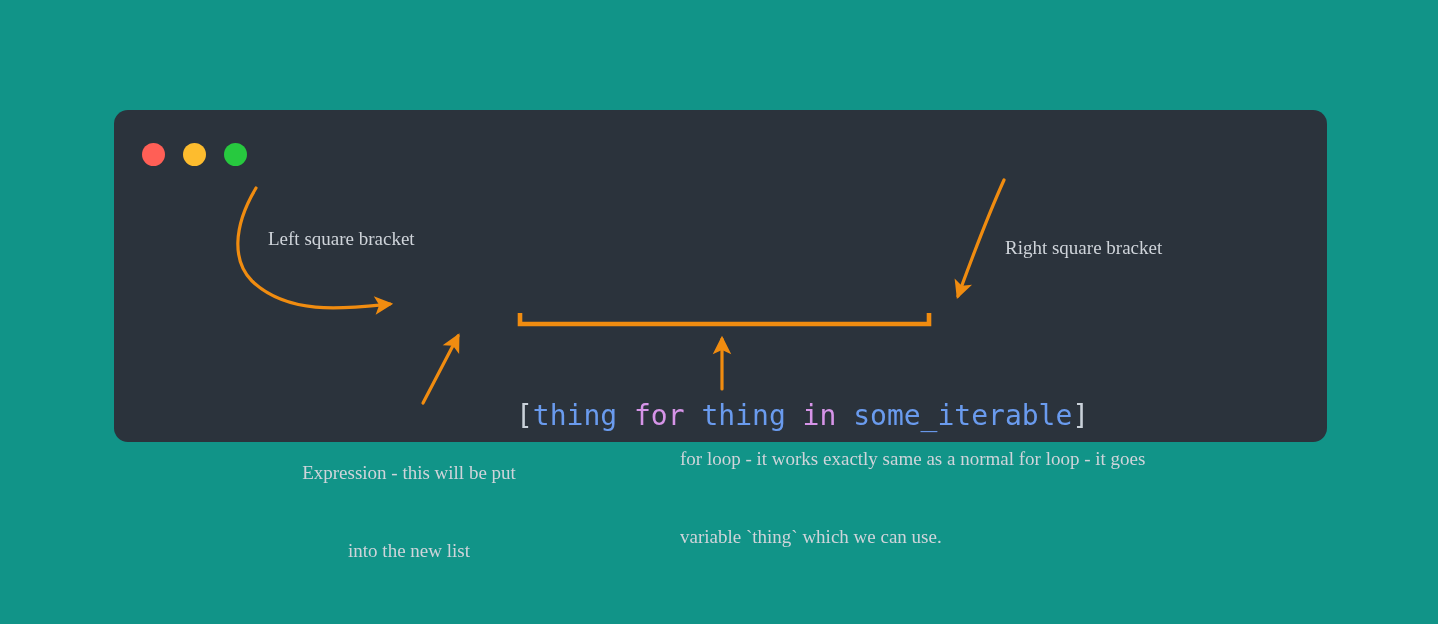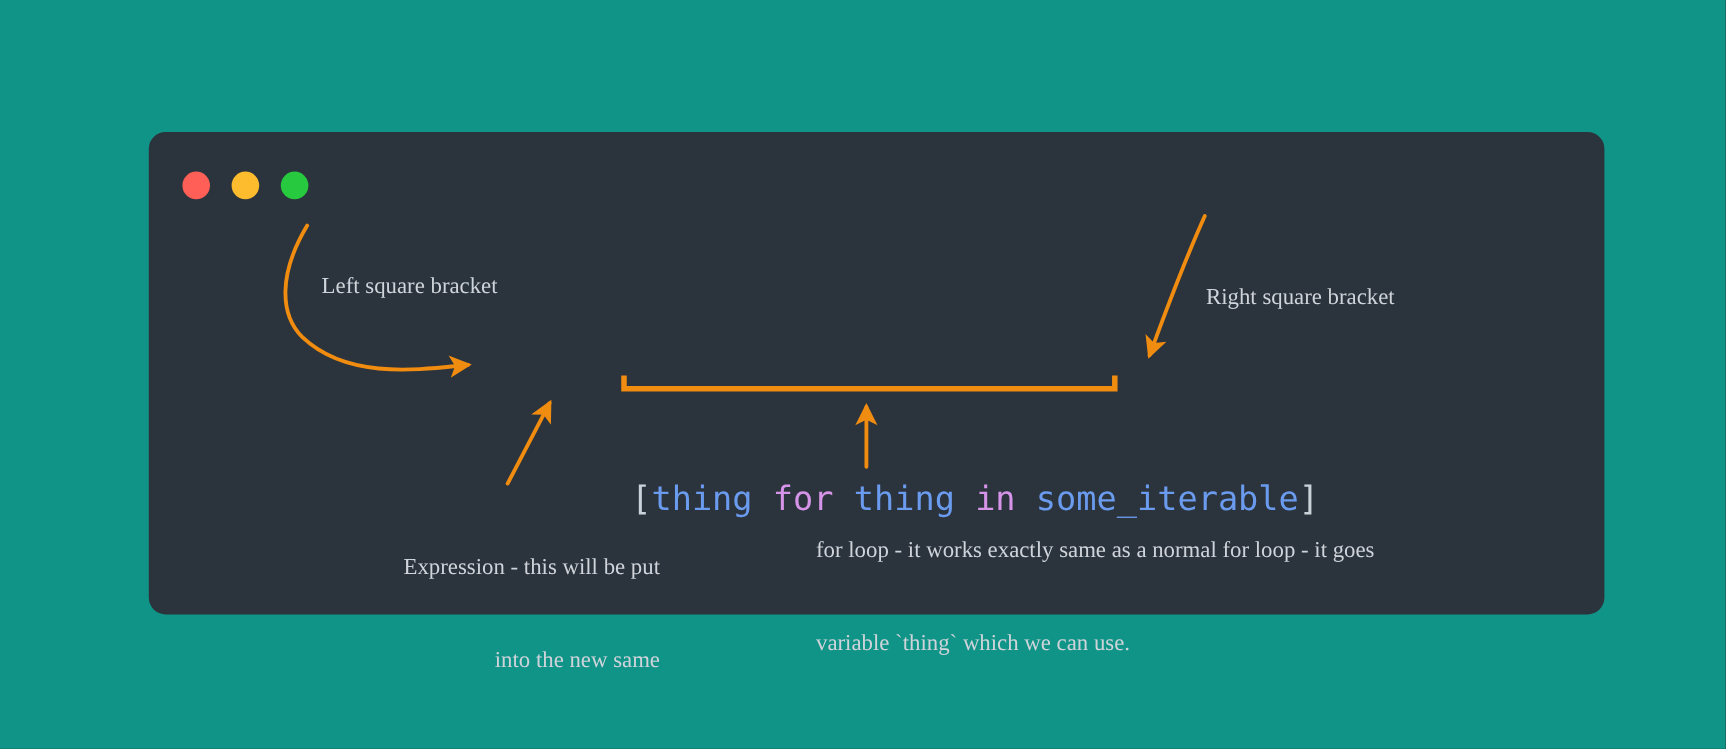--- a/index.html
+++ b/index.html
@@ -11,24 +11,24 @@
     height: 624px;
     background: #119488;
     font-family: "DejaVu Sans", sans-serif;
     overflow: hidden;
     position: relative;
   }
 
   
   #window {
     position: absolute;
-    left: 124px;
+    left: 114px;
     top: 110px;
     width: 1213px;
-    height: 402px;
+    height: 332px;
     background: #2B333C;
     border-radius: 14px;
   }
 
   
   #traffic-lights {
     position: absolute;
     left: 28px;
     top: 33px;
     display: flex;
@@ -62,21 +62,21 @@
   .annot {
     position: absolute;
     color: #CFD4DA;
     font-family: Liberation Serif, serif;
     font-size: 19px;
     line-height: 26px;
     white-space: pre;
   }
   #annot-left-bracket  { left: 268px; top: 174px; text-align: left; }
   #annot-right-bracket { left: 1005px; top: 183px; text-align: right; }
-  #annot-expression    { left: 268px; top: 408px; text-align: right; width: 282px; }
+  #annot-expression    { left: 268px; top: 408px; text-align: center; width: 282px; }
   #annot-forloop       { left: 680px; top: 394px; text-align: left; }
 
   
   #arrows {
     position: absolute;
     left: 0;
     top: 0;
     width: 1438px;
     height: 624px;
     pointer-events: none;
@@ -100,21 +100,21 @@
 <div class="annot" id="annot-left-bracket">
   <div>Left square bracket</div>
 </div>
 
 <div class="annot" id="annot-right-bracket">
   <div>Right square bracket</div>
 </div>
 
 <div class="annot" id="annot-expression">
   <div>Expression - this will be put</div>
-  <div>into the new same</div>
+  <div>into the new list</div>
 </div>
 
 <div class="annot" id="annot-forloop">
   <div>for loop - it works exactly same as a normal for loop - it goes</div>
   <div>variable `thing` which we can use.</div>
 </div>
 
 <svg id="arrows" viewBox="0 0 1438 624">
   <defs>
     <marker id="ah" markerWidth="7" markerHeight="7" refX="5.2" refY="3.5" orient="auto" markerUnits="strokeWidth">

